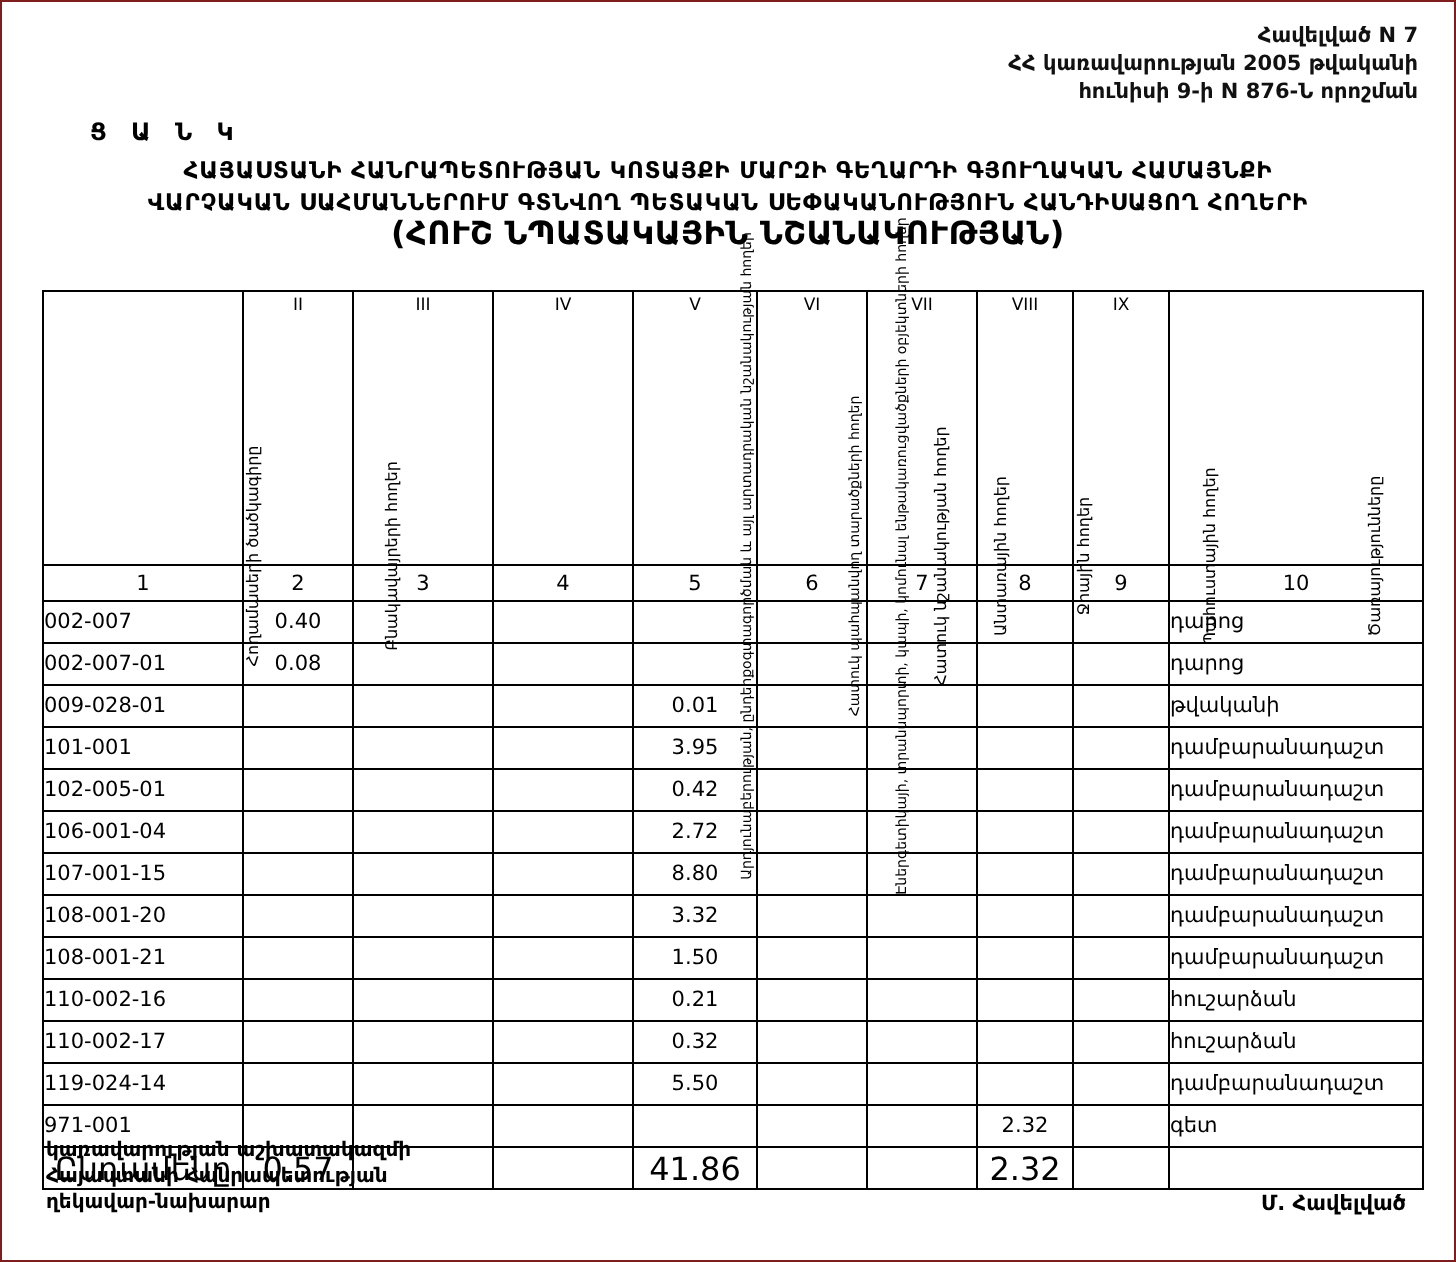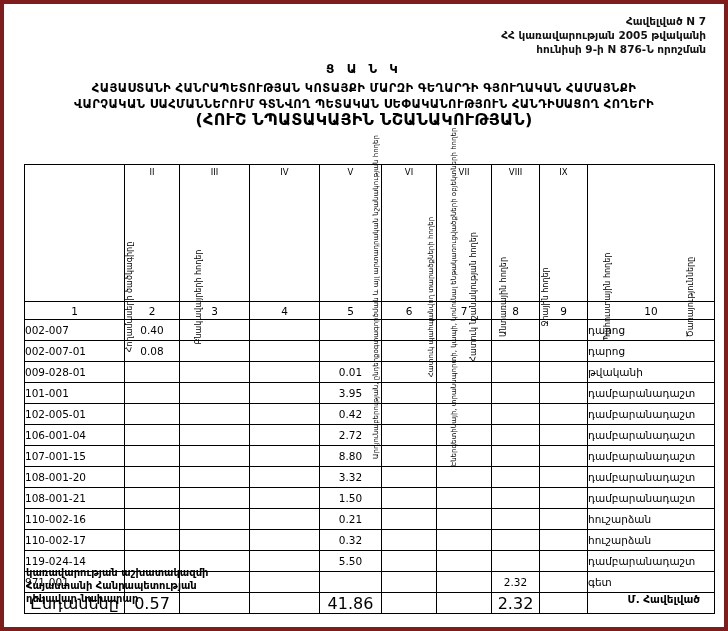--- a/index.html
+++ b/index.html
@@ -14,43 +14,44 @@
     color: #000000;
     position: relative;
     overflow: hidden;
   }
   .page {
     position: absolute;
     left: 0; top: 0;
     width: 728px;
     height: 631px;
     box-sizing: border-box;
-    border: 4px solid #7f1d1d;
+    border: 1px solid #7f1d1d;
     padding: 0;
   }
   
   .doc-header {
     position: absolute;
     right: 18px;
     top: 10px;
     text-align: right;
     font-size: 10.5px;
     line-height: 14px;
     font-weight: bold;
     color: #111;
   }
   
   .title-word {
     position: absolute;
     left: 0; right: 0;
     top: 58px;
-    text-align: center;
+    text-align: left;
     font-size: 12px;
     letter-spacing: 4px;
     font-weight: bold;
+    padding-left: 44px;
   }
   .title-main {
     position: absolute;
     left: 30px; right: 30px;
     top: 76px;
     text-align: center;
     font-size: 11.5px;
     line-height: 16px;
     font-weight: bold;
     letter-spacing: 0.4px;
@@ -58,21 +59,21 @@
   .title-sub {
     display: block;
     font-weight: bold;
     font-size: 16px;
     letter-spacing: 0.2px;
   }
   
   .tbl-wrap {
     position: absolute;
     left: 20px;
-    top: 160px;
+    top: 144px;
     width: 690px;
   }
   table.main {
     border-collapse: collapse;
     width: 690px;
     font-size: 10px;
     table-layout: fixed;
   }
   table.main th, table.main td {
     border: 1px solid #000;

